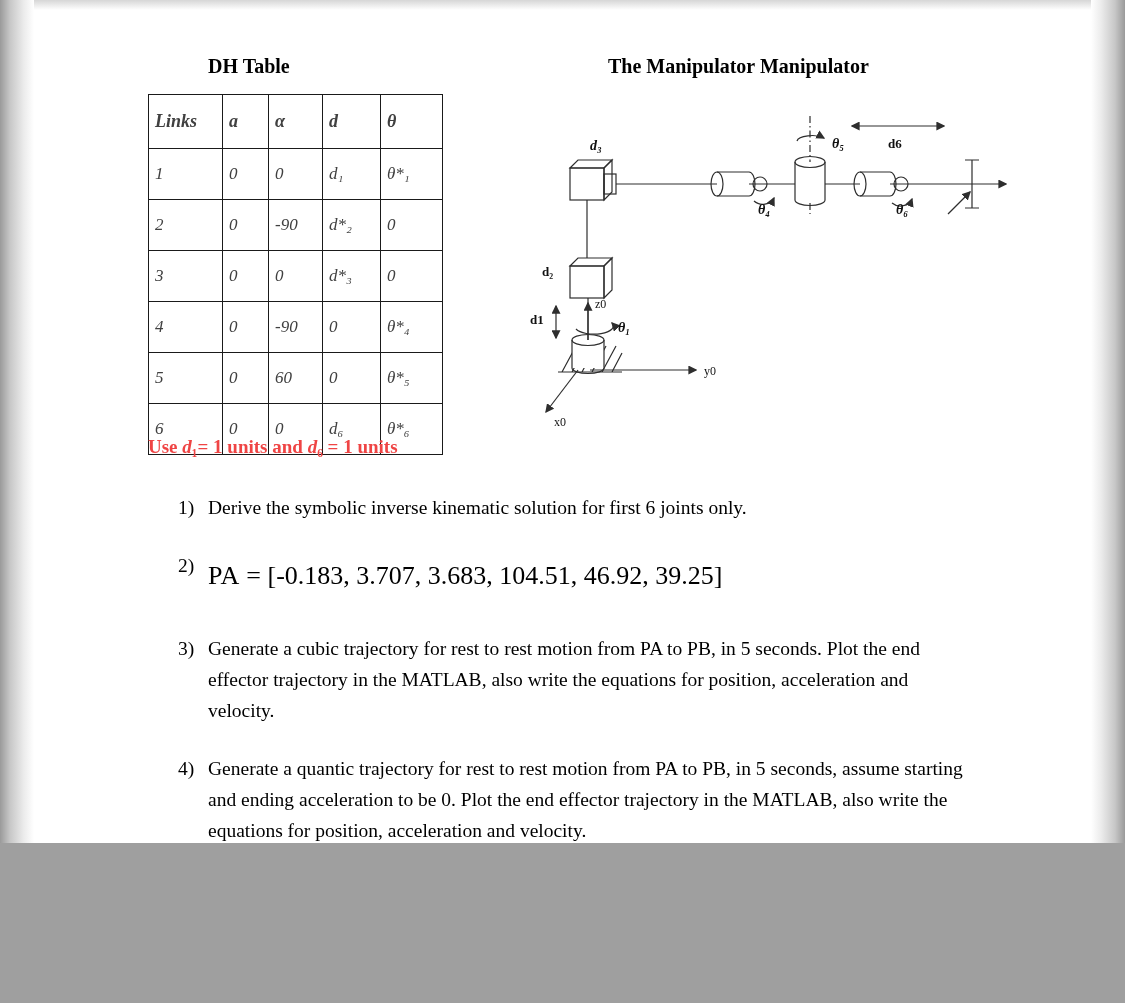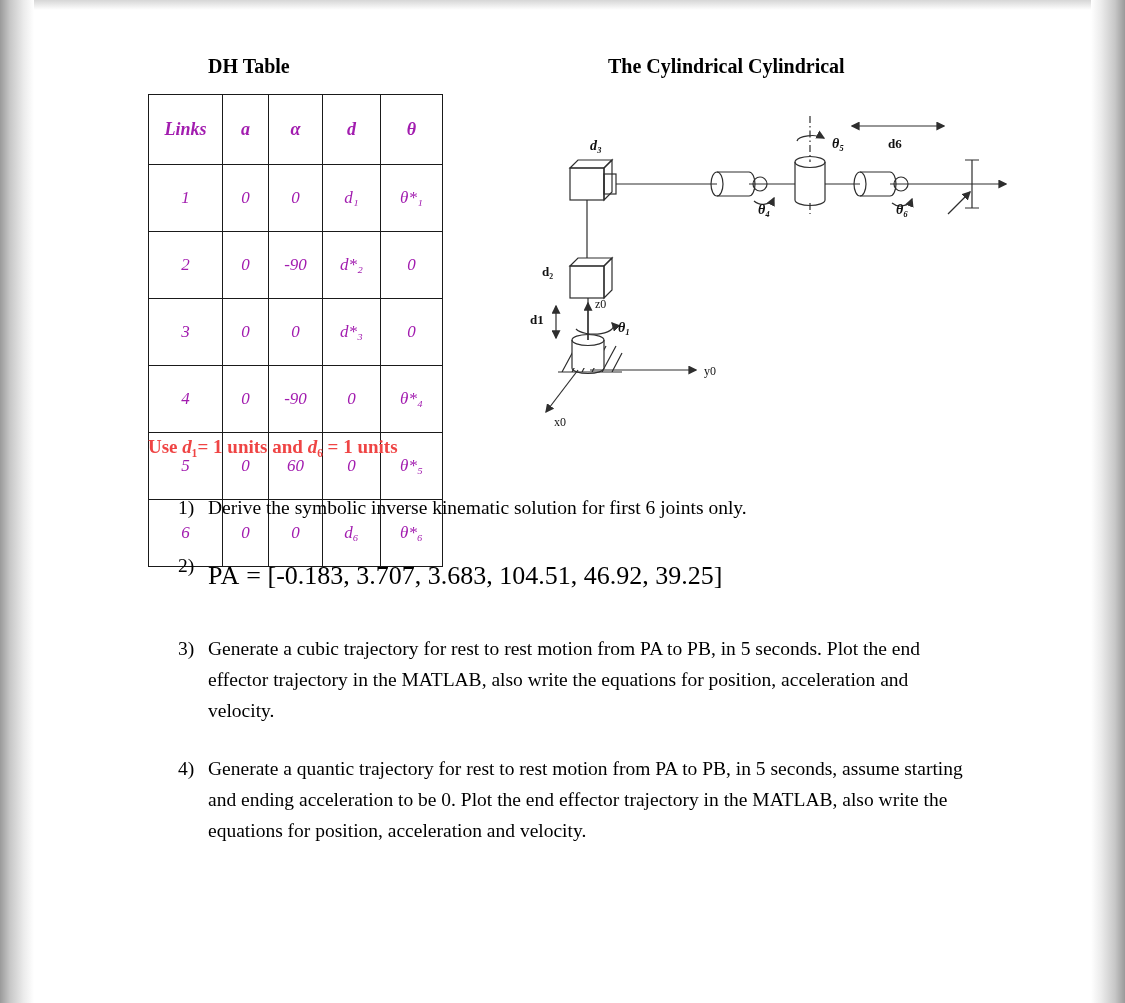--- a/index.html
+++ b/index.html
@@ -1,30 +1,30 @@
 <!DOCTYPE html>
 <html><head>
 <meta charset="utf-8">
 <style>
   html,body{margin:0;padding:0;}
   body{background:#9f9f9f;font-family:"Liberation Serif","DejaVu Serif",serif;}
-  .scan{position:relative;width:1125px;height:1003px;background:#fff;overflow:hidden;margin:0 auto;}
+  .scan{position:relative;width:1125px;height:843px;background:#fff;overflow:hidden;margin:0 auto;}
   .edge-left{position:absolute;left:0;top:0;bottom:0;width:34px;
     background:linear-gradient(90deg,#9a9a9a 0,#c7c7c7 10px,#ececec 24px,#fff 34px);}
   .edge-right{position:absolute;right:0;top:0;bottom:0;width:34px;
     background:linear-gradient(270deg,#9a9a9a 0,#c7c7c7 10px,#ececec 24px,#fff 34px);}
   .edge-top{position:absolute;left:0;right:0;top:0;height:10px;
     background:linear-gradient(180deg,#d6d6d6 0,rgba(255,255,255,0) 100%);}
   h2{margin:0;font-size:20px;font-weight:bold;color:#000;}
   .title-table{position:absolute;left:208px;top:55px;}
   .title-diagram{position:absolute;left:608px;top:55px;}
 
   table.dh{position:absolute;left:148px;top:94px;border-collapse:collapse;}
-  table.dh th, table.dh td{border:1.5px solid #1a1a1a;text-align:center;vertical-align:middle;
-    color:#a21caf;padding:12px 6px;}
+  table.dh th, table.dh td{border:1.5px solid #1a1a1a;text-align:left;vertical-align:middle;
+    color:#404040;padding:4px 6px;}
   table.dh th{height:45px;font-size:18px;font-weight:bold;font-style:italic;}
   table.dh td{height:42px;font-size:17px;font-style:italic;}
   col.c-links{width:74px}col.c-a{width:46px}col.c-al{width:54px}col.c-d{width:58px}col.c-th{width:62px}
 
   .units{position:absolute;left:148px;top:436px;margin:0;font-size:19px;font-weight:bold;color:#ef4444;}
   .units .ital{font-style:italic;}
 
   .questions{position:absolute;left:178px;top:492px;width:800px;color:#000;}
   .question{display:flex;margin-bottom:27px;font-size:19.5px;line-height:31px;}
   .question .qnum{flex:none;width:30px;}
@@ -41,21 +41,21 @@
   text.lbl2{font:12px "Liberation Serif","DejaVu Serif",serif;fill:#111;}
   text.lblb{font:bold 13px "Liberation Serif","DejaVu Serif",serif;fill:#111;}
 </style>
 </head>
 <body>
 
 <div class="scan">
   <div class="edge-top"></div>
 
   <h2 class="title-table">DH Table</h2>
-  <h2 class="title-diagram">The Cylindrical Cylindrical</h2>
+  <h2 class="title-diagram">The Manipulator Manipulator</h2>
 
   <table class="dh">
     <colgroup>
       <col class="c-links">
         <col class="c-a">
         <col class="c-al">
         <col class="c-d">
         <col class="c-th">
     </colgroup>
     <thead>

